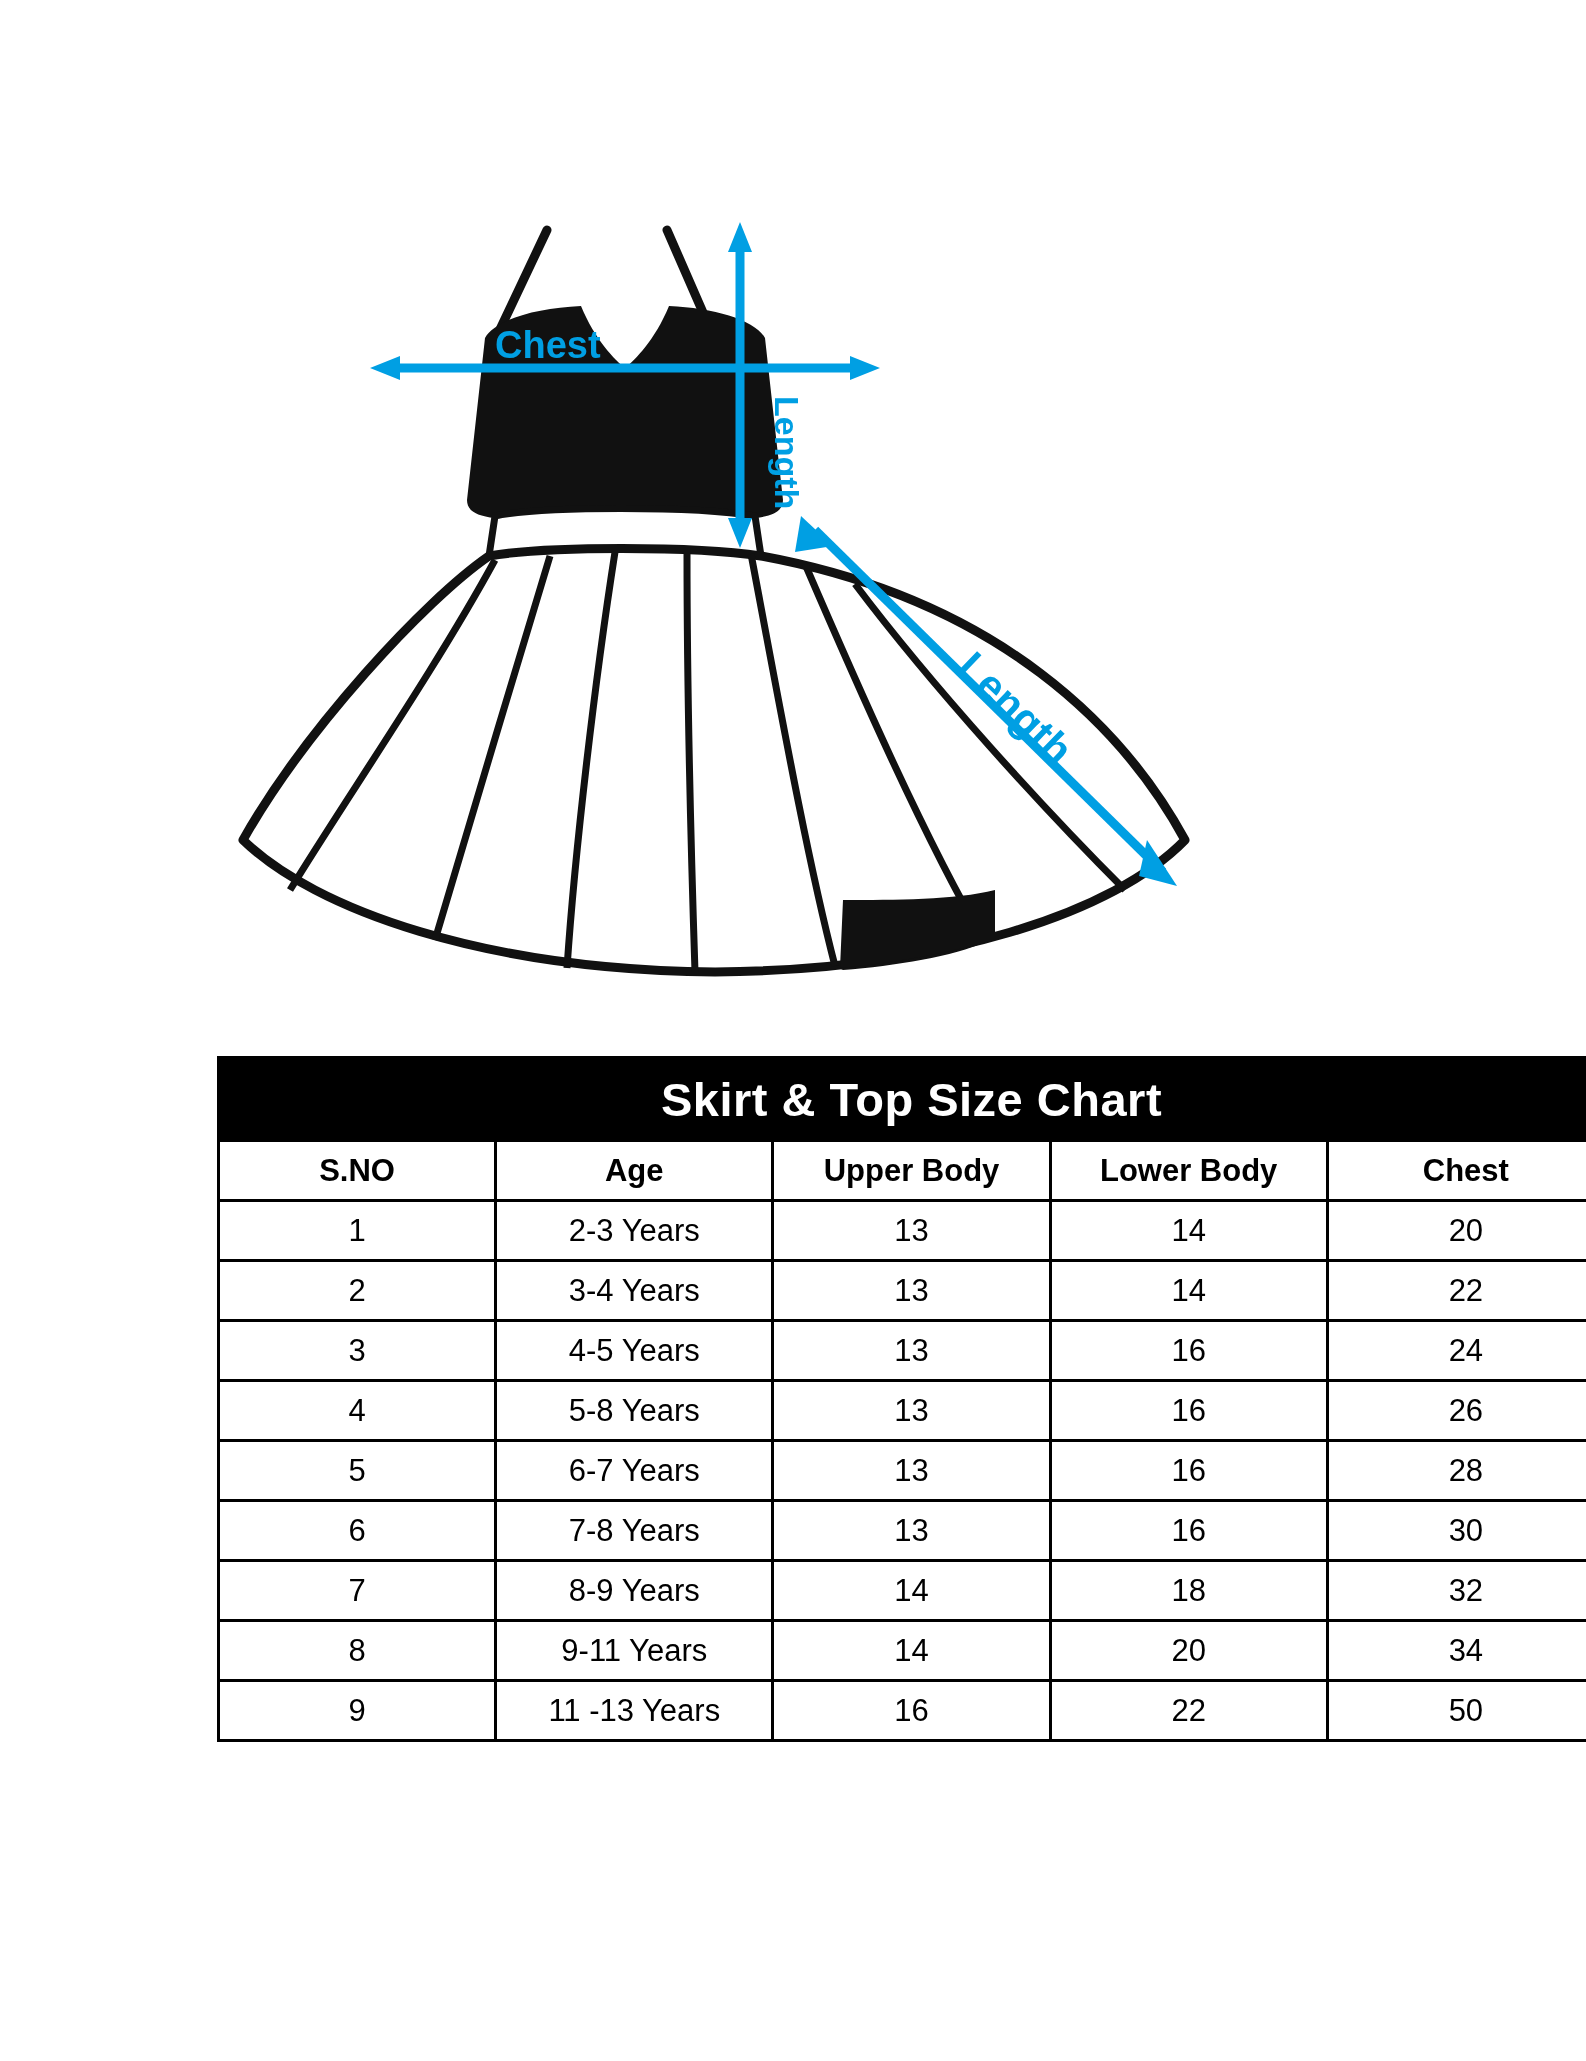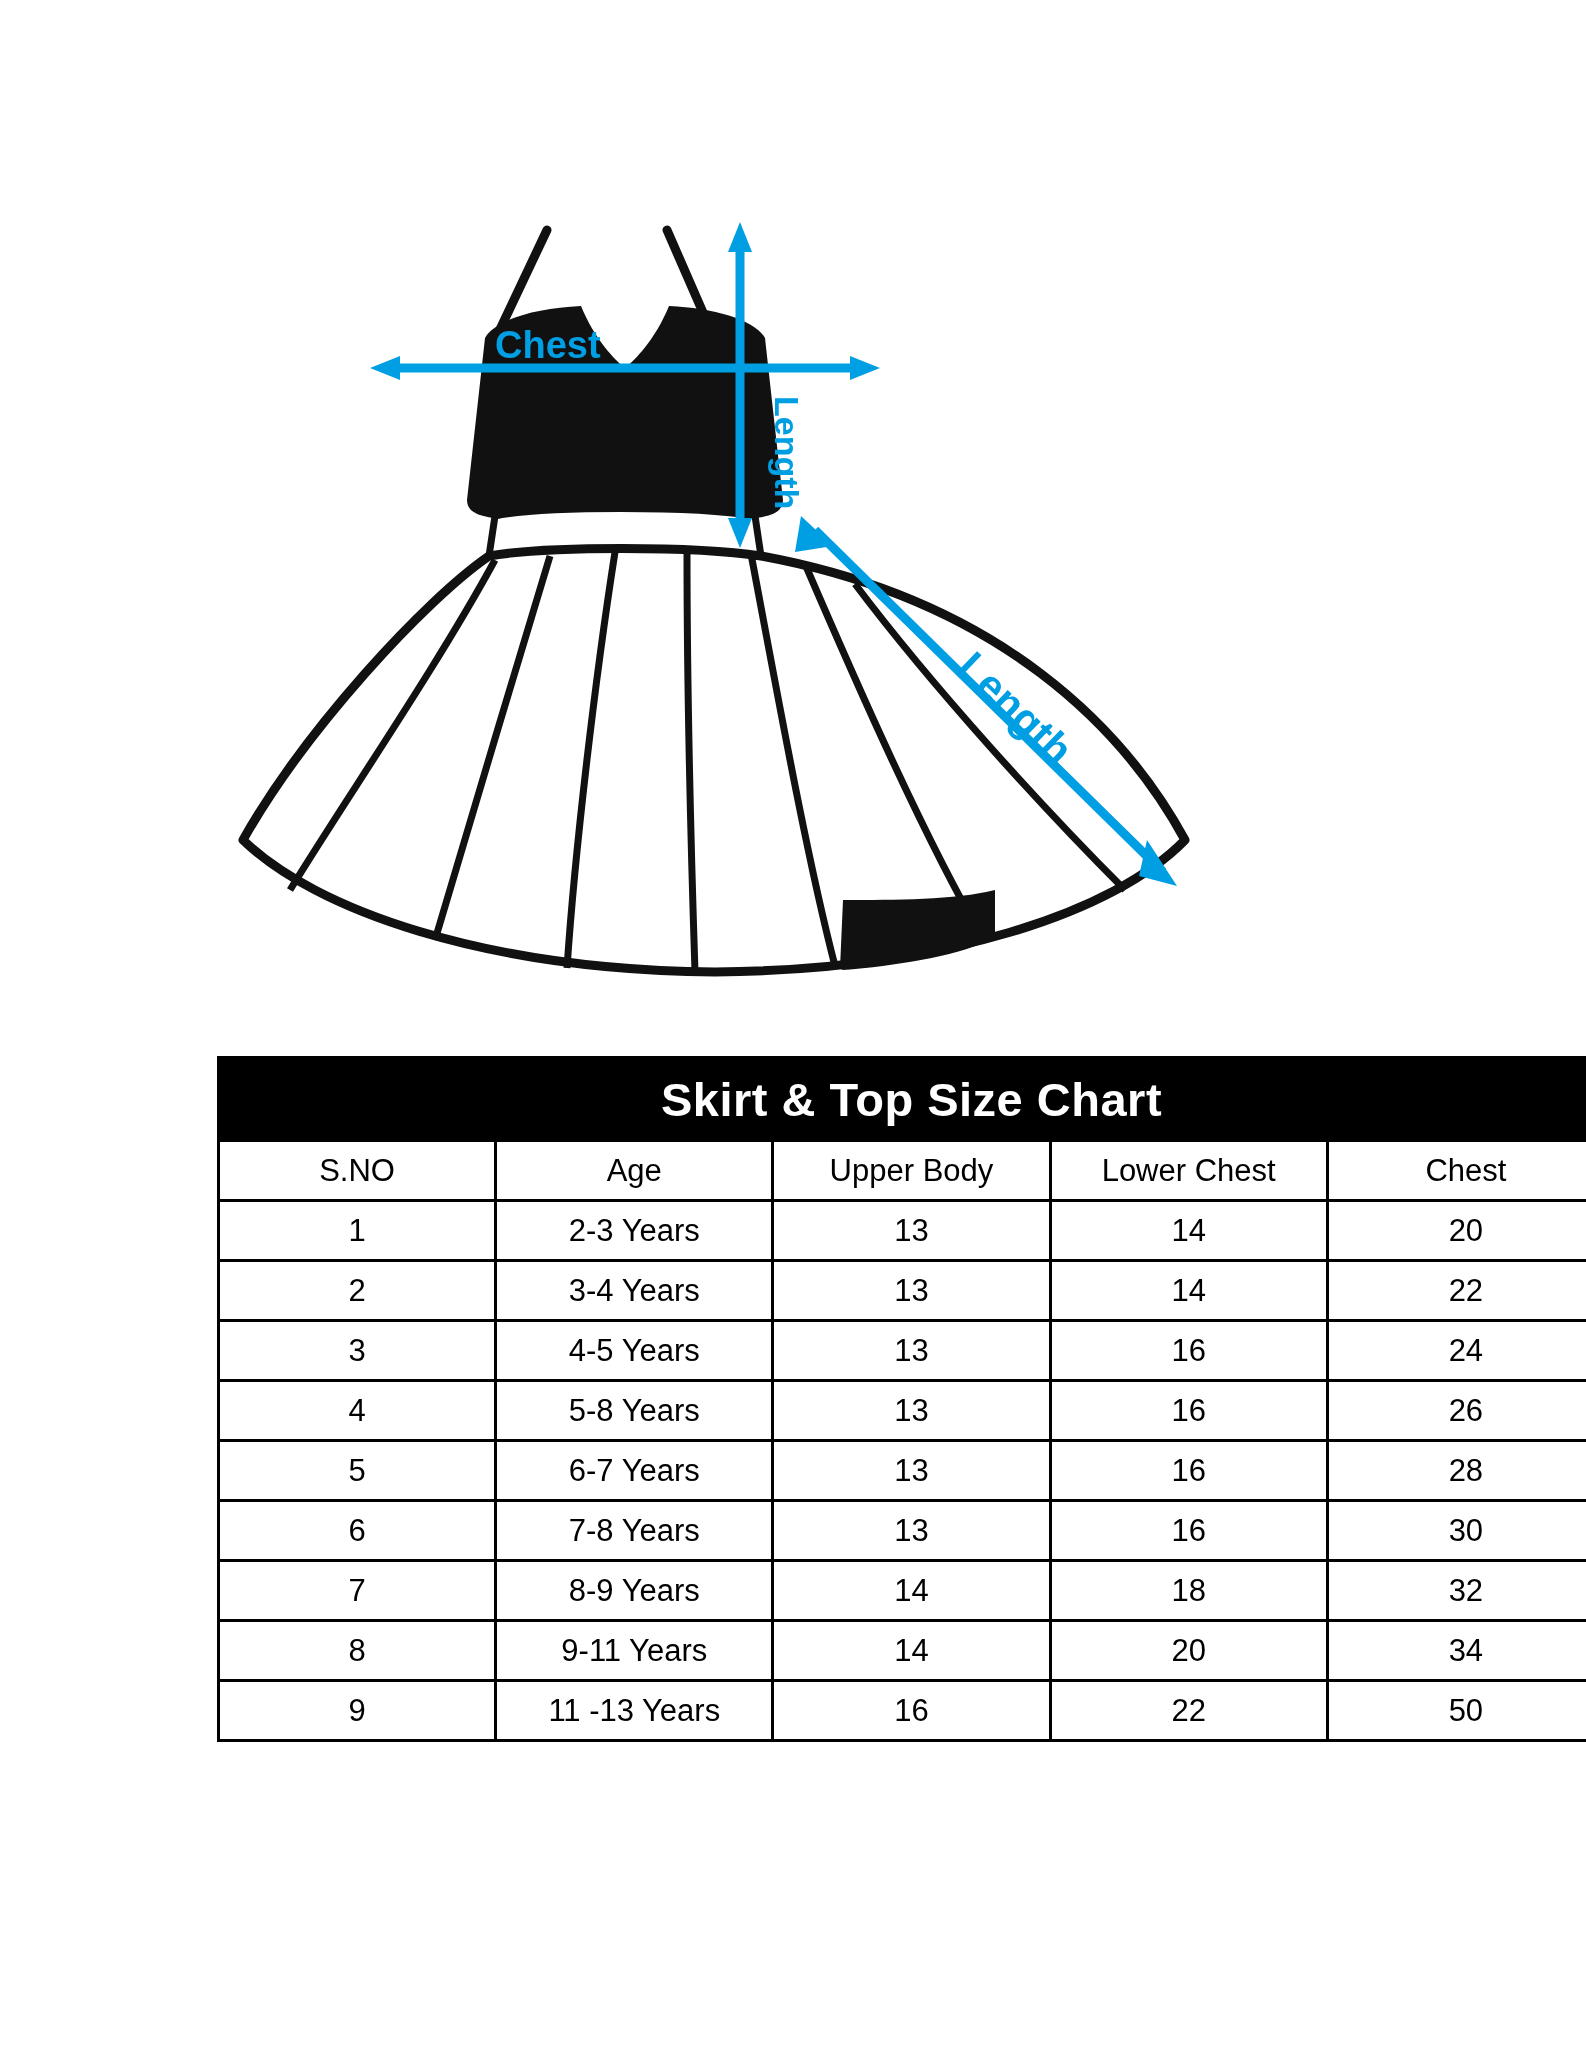--- a/index.html
+++ b/index.html
@@ -49,21 +49,21 @@
     background: #000000;
     color: #ffffff !important;
     font-size: 47px;
     font-weight: bold;
     letter-spacing: 0.5px;
     height: 78px;
     border: 3px solid #000000;
   }
   .header-row td {
     font-size: 31px;
-    font-weight: normal;
+    font-weight: bold;
     height: 55px;
   }
   .body-row td {
     font-size: 31px;
     font-weight: normal;
     height: 55px;
   }
   .col-sno   { width: 135px; }
   .col-age   { width: 275px; }
   .col-upper { width: 290px; }
@@ -145,21 +145,21 @@
 
 <table id="size-chart">
   <tbody>
     <tr>
       <td class="chart-title-cell" colspan="5">Skirt &amp; Top Size Chart</td>
     </tr>
     <tr class="header-row">
       <td class="col-sno">S.NO</td>
       <td class="col-age">Age</td>
       <td class="col-upper">Upper Body</td>
-      <td class="col-lower">Lower Chest</td>
+      <td class="col-lower">Lower Body</td>
       <td class="col-chest">Chest</td>
     </tr>
 
     <tr class="body-row">
       <td>1</td>
       <td>2-3 Years</td>
       <td>13</td>
       <td>14</td>
       <td>20</td>
     </tr>

